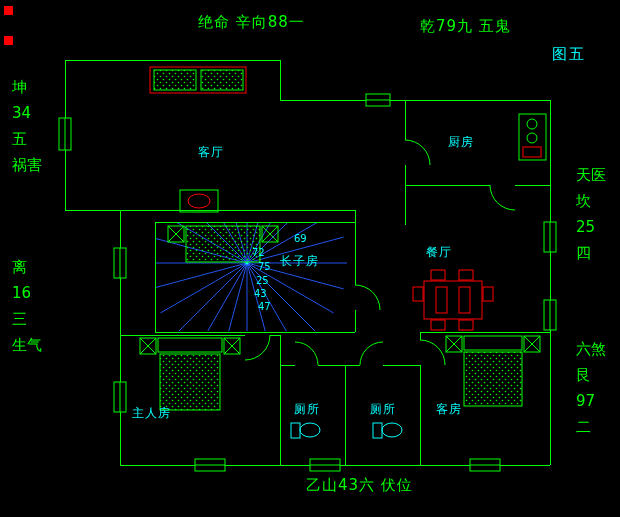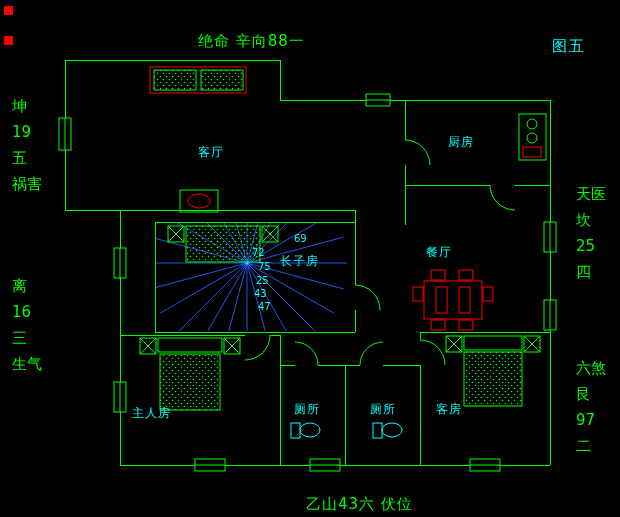--- a/index.html
+++ b/index.html
@@ -12,21 +12,21 @@
   
   .w{stroke:var(--wall,#00ff00);fill:none;stroke-width:1;}
   .win{stroke:var(--wall,#00ff00);fill:var(--background,#000);stroke-width:1;}
   .cy{stroke:var(--cyan,#00ffff);fill:none;stroke-width:1;}
   .ac{stroke:var(--accent,#ff0000);fill:none;stroke-width:1;}
   .slot{stroke:var(--accent,#ff0000);fill:var(--background,#000);stroke-width:1;}
   .cl{stroke:var(--compass-line,#2255ee);fill:none;stroke-width:1;}
   .dots{fill:url(#dotpat);stroke:var(--wall,#00ff00);stroke-width:1;}
   
   .lbl{position:absolute;white-space:nowrap;line-height:1.1;}
-  .tg{color:var(--green-text,#00ff00);margin-top:19px;}
+  .tg{color:var(--green-text,#00ff00);}
   .tc{color:var(--cyan,#00ffff);}
   .ann{font-size:15px;letter-spacing:1px;}
   .fig{font-size:15px;letter-spacing:2px;}
   .room{font-size:12px;letter-spacing:1px;}
   .num{font-size:10px;}
   .vcol{position:absolute;display:flex;flex-direction:column;font-size:15px;}
   .vcol span{display:block;height:26px;}
   .marker{position:absolute;width:9px;height:9px;background:var(--accent,#ff0000);}
 </style>
 </head>
@@ -208,26 +208,27 @@
       <rect class="ac" x="459" y="320" width="14" height="10"></rect>
       <rect class="ac" x="413" y="287" width="10" height="14"></rect>
       <rect class="ac" x="483" y="287" width="10" height="14"></rect>
     </g>
   </svg>
 
   <div class="marker" style="left:4px;top:6px;"></div>
   <div class="marker" style="left:4px;top:36px;"></div>
 
   <div class="lbl tg ann" style="left:198px;top:14px;">绝命 辛向88一</div>
-  <div class="lbl tc fig" style="left:552px;top:38px;text-align:right;">图五</div>
+  <div class="lbl tg ann" style="left:420px;top:18px;">乾79九 五鬼</div>
+  <div class="lbl tc fig" style="left:552px;top:46px;text-align:right;">图五</div>
   <div class="lbl tg ann" style="left:306px;top:477px;">乙山43六 伏位</div>
 
   <div class="vcol tg" style="left:12px;top:78px;">
     <span>坤</span>
-    <span>19</span>
+    <span>34</span>
     <span>五</span>
     <span>祸害</span>
   </div>
   <div class="vcol tg" style="left:12px;top:258px;">
     <span>离</span>
     <span>16</span>
     <span>三</span>
     <span>生气</span>
   </div>
   <div class="vcol tg" style="left:576px;top:166px;">

